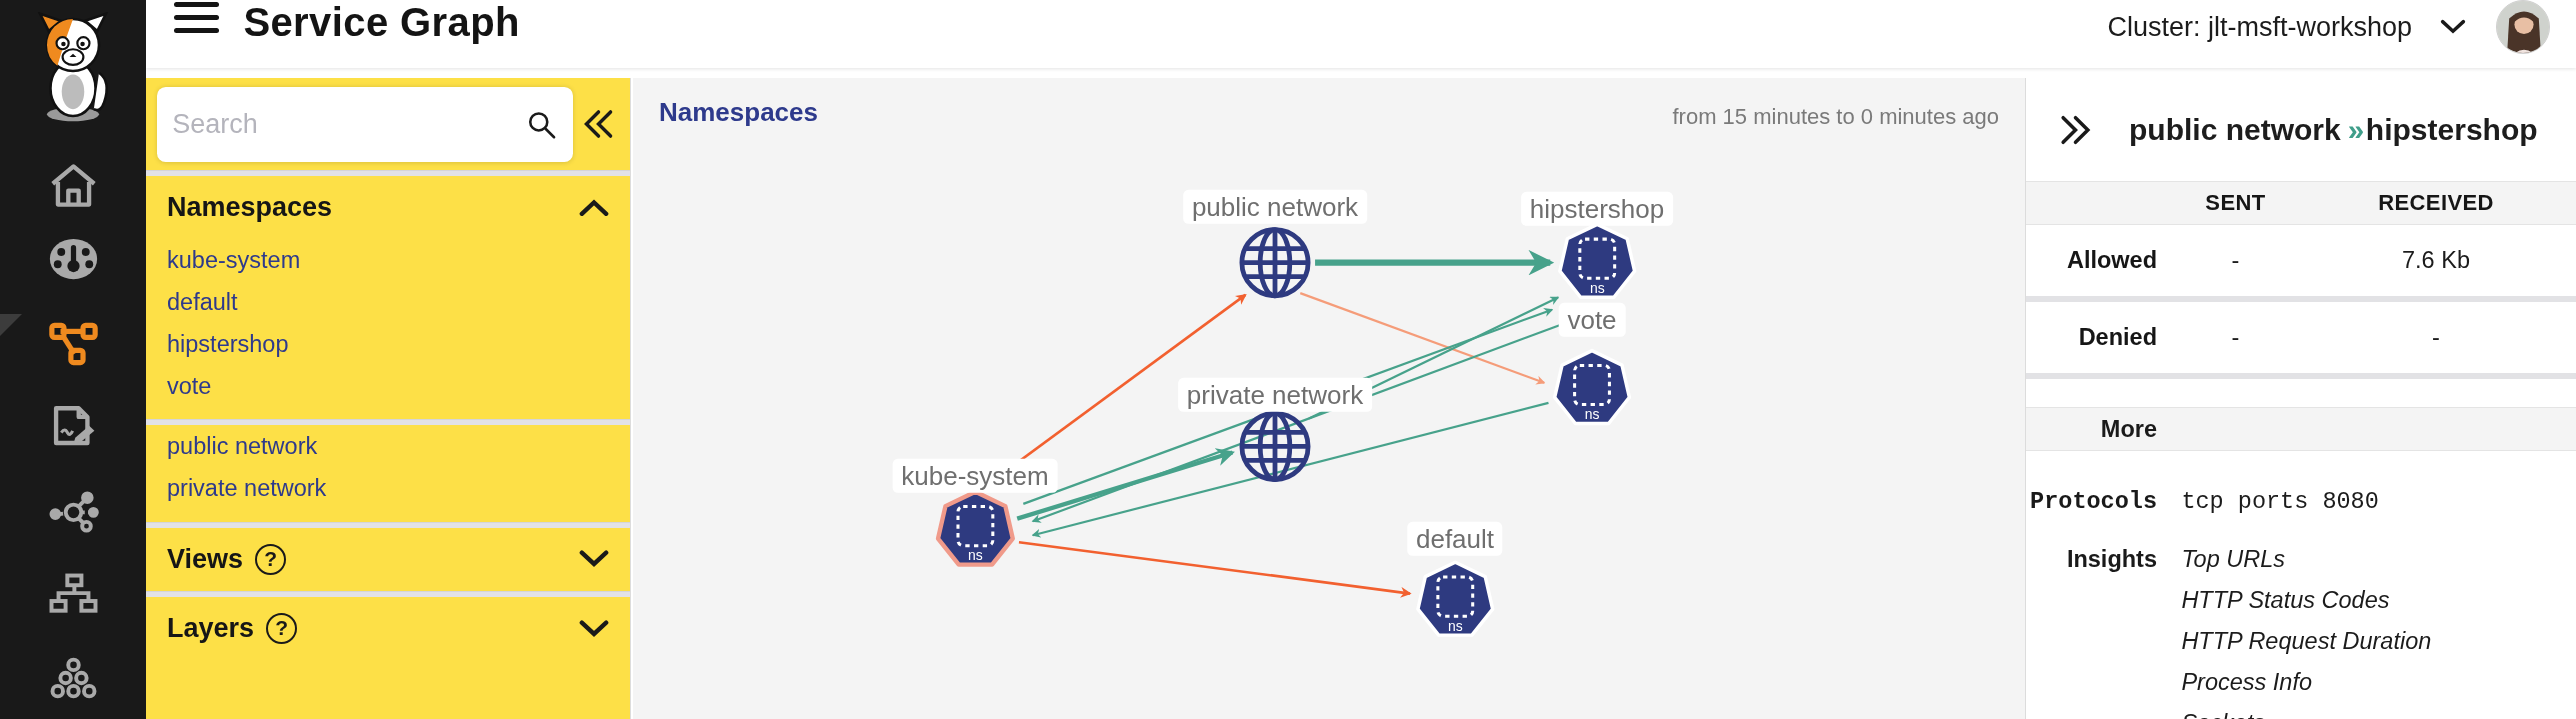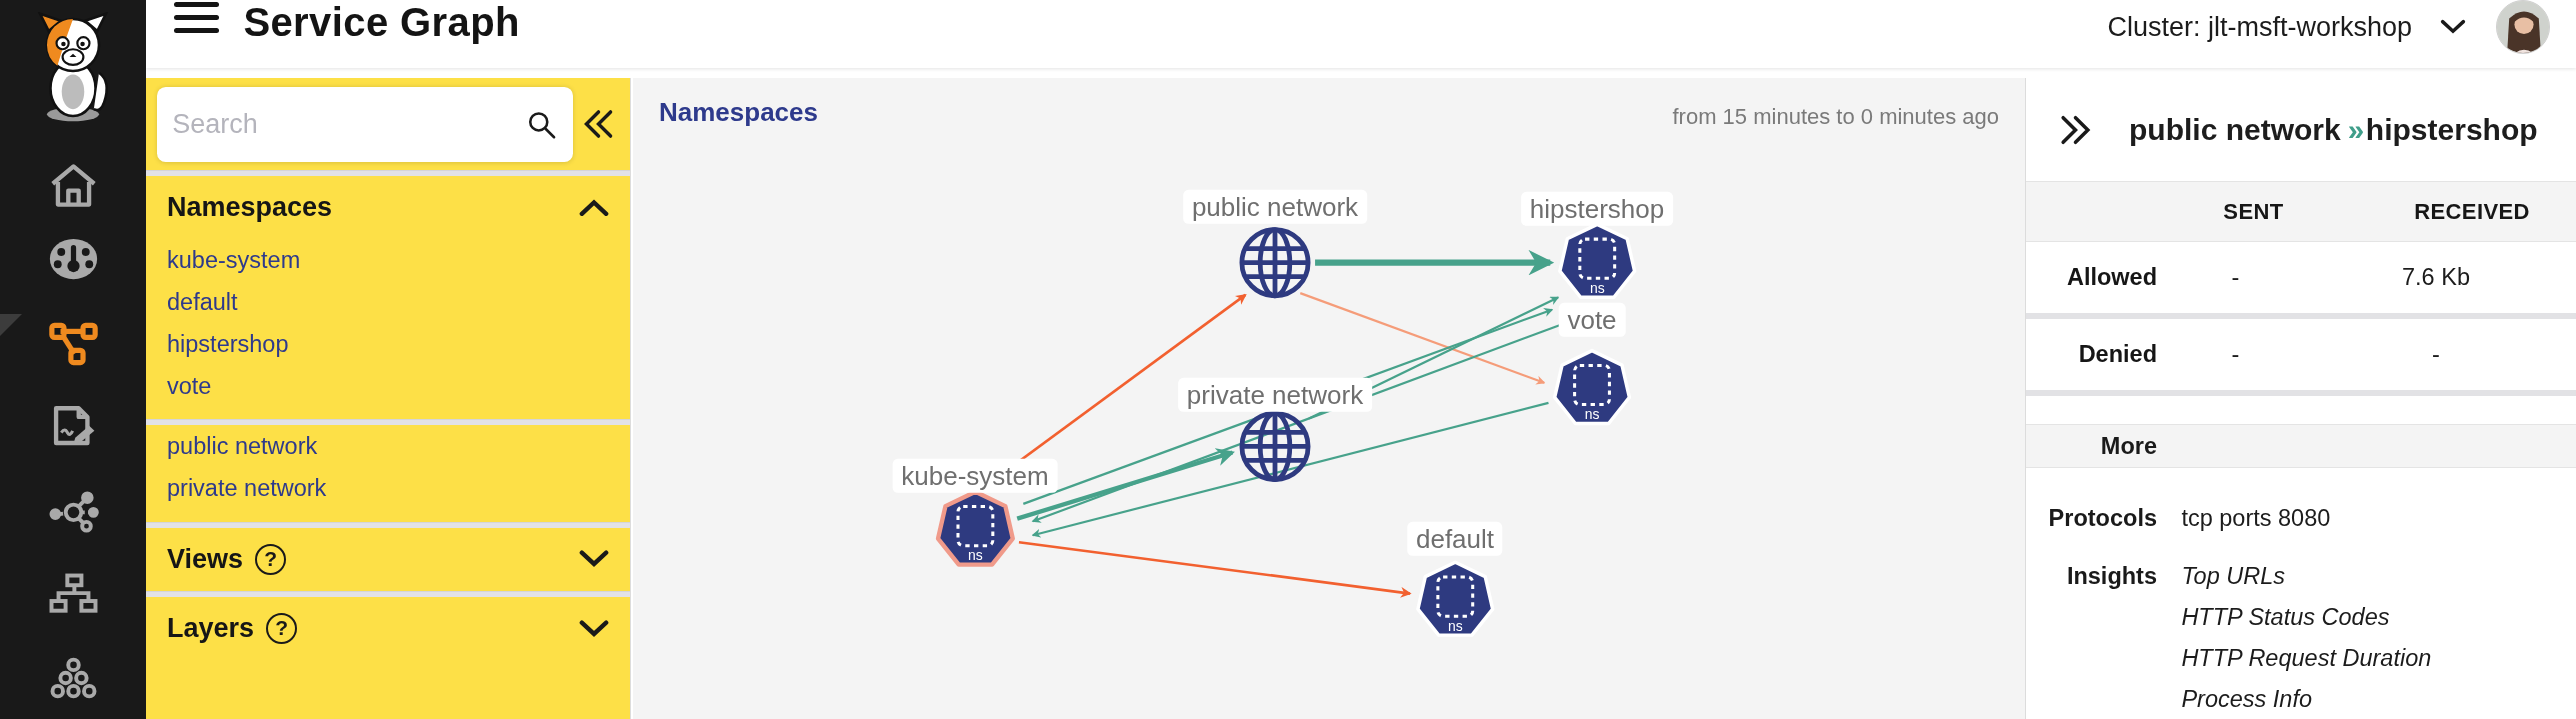--- a/index.html
+++ b/index.html
@@ -93,34 +93,34 @@
   .details-panel {
     position:absolute; left:2025px; top:78px; width:551px; height:641px; background:#ffffff;
     border-left:1.7px solid #dcdcdc;
   }
   .dp-header { display:flex; align-items:center; height:103px; padding:0 0 0 33px; }
   .dp-expand { display:flex; cursor:pointer; }
   .dp-title { margin-left:37px; font-size:30px; font-weight:700; color:#1d1d1d; display:flex; align-items:center; }
   .dp-title .sep { color:#3f9e8a; font-weight:800; margin:0 5.2px 0 7px; letter-spacing:-3.5px; }
   .dp-table { width:100%; }
   .dp-row { display:grid; grid-template-columns:131px 157px 244px; align-items:center; }
-  .dp-row.head { background:#f4f4f4; height:61px; border-top:0.9px solid #e4e4e4; border-bottom:0.9px solid #e4e4e4;gap:18px; }
+  .dp-row.head { background:#f4f4f4; height:44px; border-top:0.9px solid #e4e4e4; border-bottom:0.9px solid #e4e4e4; }
   .dp-row.body { height:77px; border-bottom:6.1px solid #e2e2e5; }
   .dp-col-h { font-size:22px; font-weight:800; letter-spacing:0.4px; text-align:center; color:#161616; }
   .dp-label { font-size:23.5px; font-weight:800; text-align:right; color:#161616; }
   .dp-val { font-size:23.5px; text-align:center; color:#1c1c1c; }
   .dp-more {
     margin-top:28px; height:44px; background:#f4f4f4; border-top:0.9px solid #e4e4e4; border-bottom:0.9px solid #e4e4e4;
     display:flex; align-items:center; cursor:pointer;
   }
   .dp-more .txt { width:131px; text-align:right; font-size:23.5px; font-weight:800; }
   .dp-kv { display:grid; grid-template-columns:131px auto; column-gap:24.4px; }
   .dp-kv .k { font-size:23.5px; font-weight:800; text-align:right; }
   .dp-kv .v { font-size:23.5px; color:#1c1c1c; }
-  .dp-protocols { margin-top:37px; }
+  .dp-protocols { margin-top:37px;font-family:Liberation Mono, monospace; }
   .dp-insights { margin-top:31px; }
   .dp-insights .v div { margin-bottom:14px; cursor:pointer;font-style:italic; }
 </style>
 </head>
 <body>
 
 <aside class="sidebar">
   <div class="logo">
     <svg width="101" height="111" viewBox="0 0 116 128">
 

